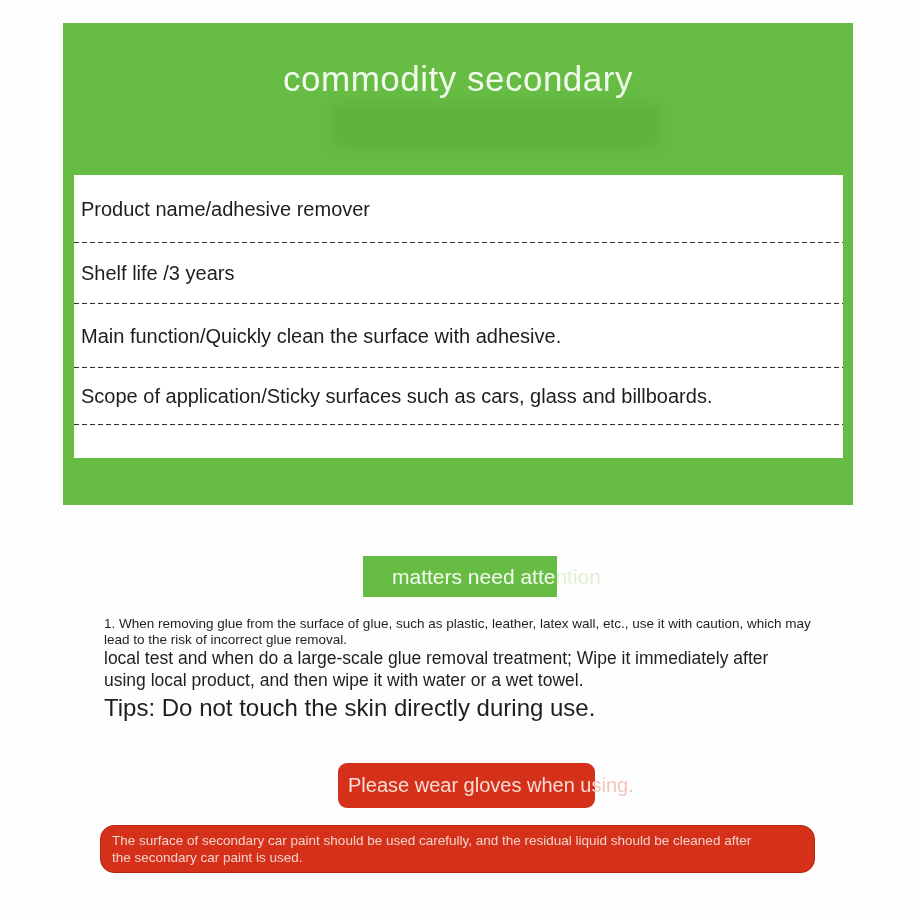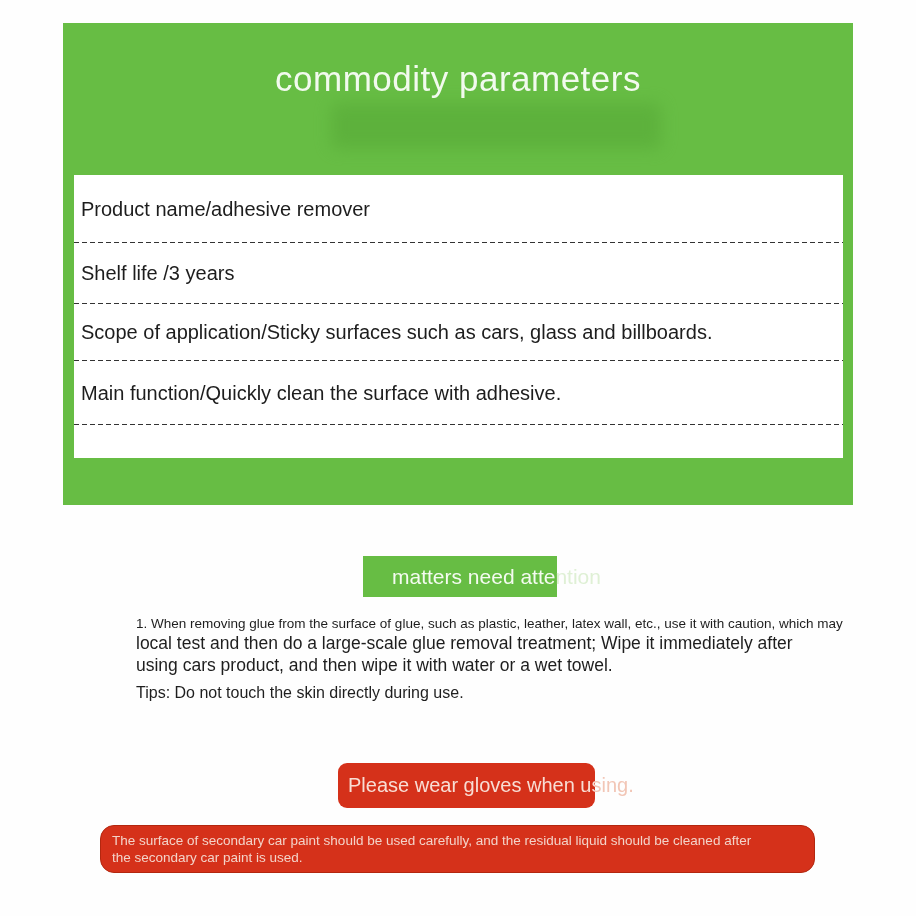--- a/index.html
+++ b/index.html
@@ -48,25 +48,25 @@
   }
   .attn-box{
     position:absolute;left:0;top:0;width:194px;height:41px;overflow:hidden;
     background:#67bd44;
   }
   .attn-text{
     position:absolute;left:29px;top:0;white-space:nowrap;
     color:#f4fbf0;font-size:21px;line-height:41px;
   }
   
-  .notes{position:absolute;left:104px;top:616px;width:770px;color:#1e1e1e;margin-left:32px;}
+  .notes{position:absolute;left:104px;top:616px;width:770px;color:#1e1e1e;}
   .note-small{font-size:13.5px;line-height:15.5px;white-space:nowrap;}
   .note-big{font-size:17.5px;line-height:22px;white-space:nowrap;}
   .note-big.first{margin-top:4px;}
-  .tips-line{font-size:16px;line-height:26px;margin-top:4px;white-space:nowrap;}
+  .tips-line{font-size:24px;line-height:26px;margin-top:4px;white-space:nowrap;}
   
   .gloves-wrap{position:absolute;left:338px;top:763px;width:340px;height:45px;}
   .gloves-ghost{
     position:absolute;left:10px;top:0;white-space:nowrap;
     color:#f2c6b6;font-size:20px;line-height:45px;
   }
   .gloves-box{
     position:absolute;left:0;top:0;width:257px;height:45px;overflow:hidden;
     background:#d5311a;border-radius:9px;
   }
@@ -84,49 +84,50 @@
     color:#f3d3c9;font-size:13.5px;line-height:17px;white-space:nowrap;
   }
 </style>
 </head>
 <body>
 
 <div class="stage">
 
   <div class="green-banner">
     <div class="title-ghost"></div>
-    <div class="banner-title">commodity parameters</div>
+    <div class="banner-title">commodity secondary</div>
 
     <div class="card">
       <div class="row r1 sep">
         <span>Product name/adhesive remover</span>
       </div>
       <div class="row r2 sep">
         <span>Shelf life /3 years</span>
       </div>
+      <div class="row r3 sep">
+        <span>Main function/Quickly clean the surface with adhesive.</span>
+      </div>
       <div class="row r4 sep">
         <span>Scope of application/Sticky surfaces such as cars, glass and billboards.</span>
-      </div>
-      <div class="row r3 sep">
-        <span>Main function/Quickly clean the surface with adhesive.</span>
       </div>
     </div>
   </div>
 
   <div class="attn-wrap">
     <div class="attn-ghost">matters need attention</div>
     <div class="attn-box">
       <div class="attn-text">matters need attention</div>
     </div>
   </div>
 
   <div class="notes">
     <div class="note-small">1. When removing glue from the surface of glue, such as plastic, leather, latex wall, etc., use it with caution, which may</div>
-    <div class="note-big">local test and then do a large-scale glue removal treatment; Wipe it immediately after</div>
-    <div class="note-big">using cars product, and then wipe it with water or a wet towel.</div>
+    <div class="note-small">lead to the risk of incorrect glue removal.</div>
+    <div class="note-big">local test and when do a large-scale glue removal treatment; Wipe it immediately after</div>
+    <div class="note-big">using local product, and then wipe it with water or a wet towel.</div>
     <div class="tips-line">Tips: Do not touch the skin directly during use.</div>
   </div>
 
   <div class="gloves-wrap">
     <div class="gloves-ghost">Please wear gloves when using.</div>
     <div class="gloves-box">
       <div class="gloves-text">Please wear gloves when using.</div>
     </div>
   </div>
 

